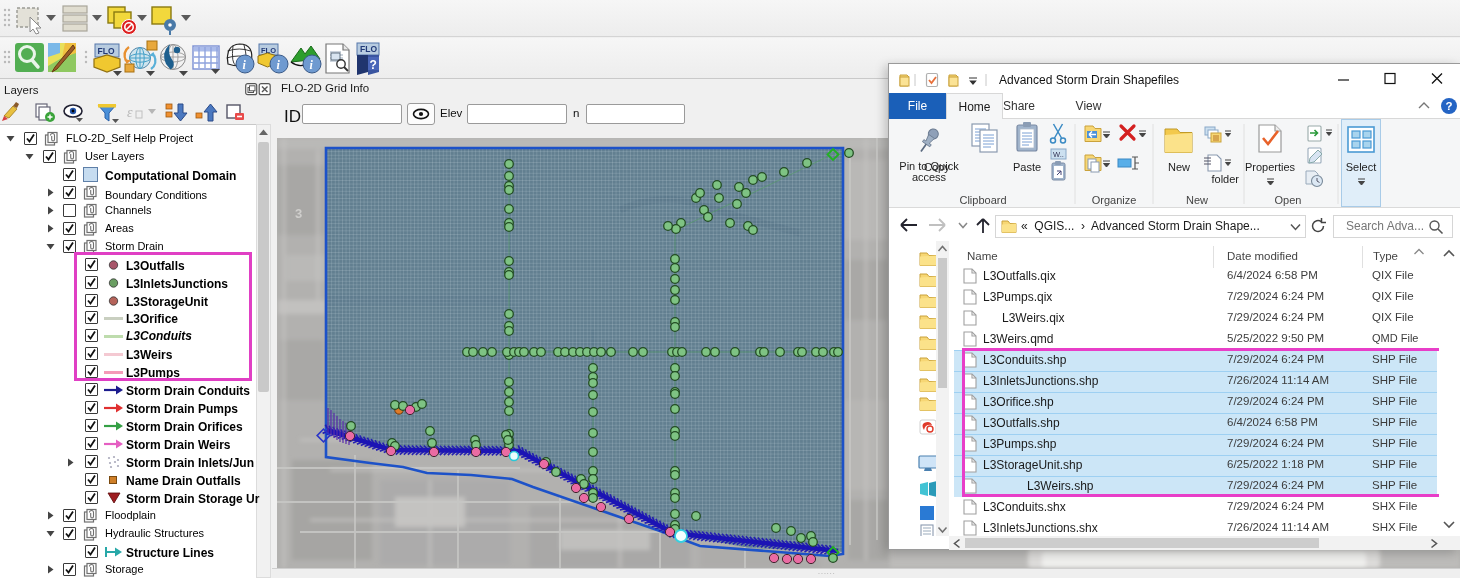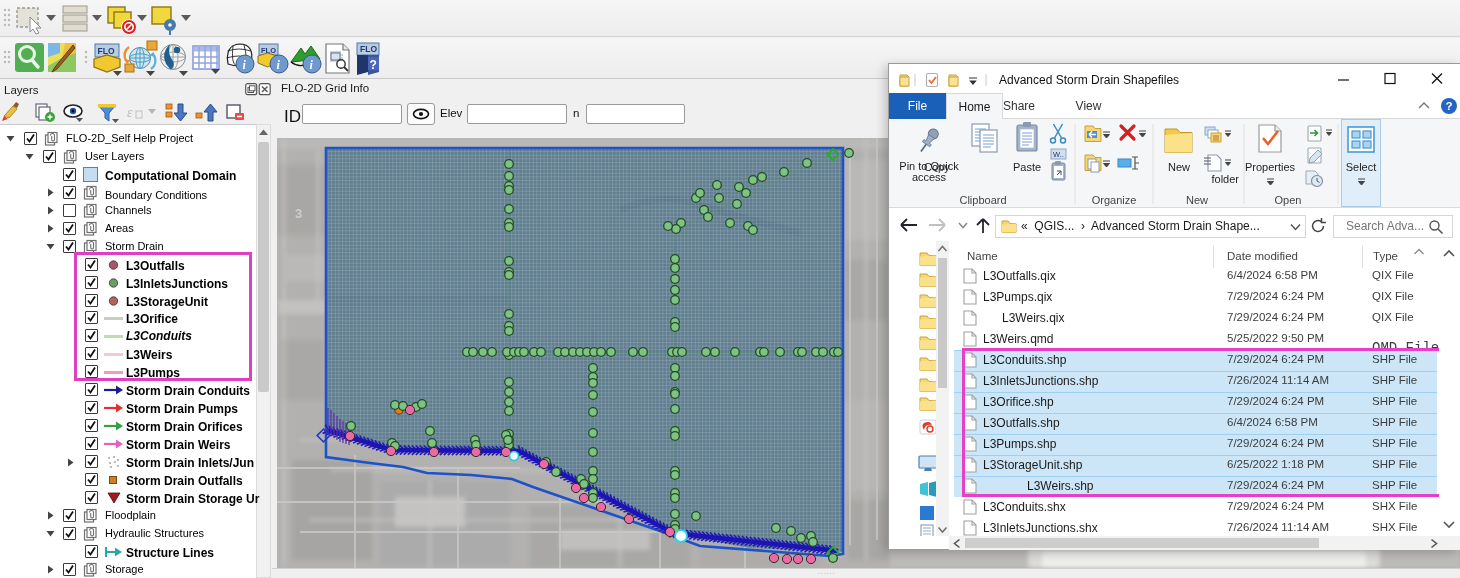--- a/index.html
+++ b/index.html
@@ -407,21 +407,21 @@
         <circle cx="5" cy="12" r="1.1"></circle>
       </g>
     </svg>
     <div class="trtext bold" style="left:126px;top:456.075px;">Storm Drain Inlets/Jun</div>
     <div class="ck" style="left:85px;top:473.02500000000003px;">
       <svg width="11" height="11" viewBox="0 0 11 11">
         <path d="M2 5.5 L4.5 8.5 L9 1.5" fill="none" stroke="#111" stroke-width="1.8"></path>
       </svg>
     </div>
     <div class="abs" style="left:109px;top:475.52500000000003px;width:8px;height:8px;background:#cf7f28;border:1px solid #7a4a10;"></div>
-    <div class="trtext bold" style="left:126px;top:474.02500000000003px;">Storm Drain Outfalls</div>
+    <div class="trtext bold" style="left:126px;top:474.02500000000003px;">Name Drain Outfalls</div>
     <div class="ck" style="left:85px;top:490.975px;">
       <svg width="11" height="11" viewBox="0 0 11 11">
         <path d="M2 5.5 L4.5 8.5 L9 1.5" fill="none" stroke="#111" stroke-width="1.8"></path>
       </svg>
     </div>
     <svg class="abs" style="left:107px;top:491.975px;" width="14" height="12">
       <path d="M1 1 h12 l-6 10 z" fill="#9e1c20" stroke="#5a0a0a" stroke-width="0.8"></path>
     </svg>
     <div class="trtext bold" style="left:126px;top:491.975px;">Storm Drain Storage Ur</div>
     <svg class="abs" style="left:46px;top:511.42499999999995px;" width="9" height="9">
@@ -997,21 +997,21 @@
       </svg>
       <div class="abs" style="left:94px;top:247.0px;font-size:12px;color:#1a1a1a;white-space:nowrap;margin-left:19px;">L3Weirs.qix</div>
       <div class="abs" style="left:338px;top:247.0px;font-size:11.5px;color:#3c3c3c;white-space:nowrap;">7/29/2024 6:24 PM</div>
       <div class="abs" style="left:483px;top:247.0px;font-size:11.5px;color:#3c3c3c;white-space:nowrap;">QIX File</div>
       <svg class="abs" style="left:74px;top:267.0px;" width="14" height="16" viewBox="0 0 14 16">
 <path d="M1 1 h8 l4 4 v10 h-12 z" fill="#fff" stroke="#a0a0a0" stroke-width="1.1"></path>
         <path d="M9 1 v4 h4" fill="none" stroke="#a0a0a0" stroke-width="1.1"></path>
       </svg>
       <div class="abs" style="left:94px;top:268.0px;font-size:12px;color:#1a1a1a;white-space:nowrap;">L3Weirs.qmd</div>
       <div class="abs" style="left:338px;top:268.0px;font-size:11.5px;color:#3c3c3c;white-space:nowrap;">5/25/2022 9:50 PM</div>
-      <div class="abs" style="left:483px;top:276px;font-size:14px;color:#3c3c3c;white-space:nowrap;font-family:Liberation Mono, monospace;">QMD File</div>
+      <div class="abs" style="left:483px;top:268.0px;font-size:11px;color:#3c3c3c;white-space:nowrap;">QMD File</div>
       <div class="abs" style="left:65px;top:285.5px;width:483px;height:21px;background:#cce6f7;border-top:1px solid #9ed0f2;"></div>
       <svg class="abs" style="left:74px;top:288.0px;" width="14" height="16" viewBox="0 0 14 16">
 <path d="M1 1 h8 l4 4 v10 h-12 z" fill="#fff" stroke="#a0a0a0" stroke-width="1.1"></path>
         <path d="M9 1 v4 h4" fill="none" stroke="#a0a0a0" stroke-width="1.1"></path>
       </svg>
       <div class="abs" style="left:94px;top:289.0px;font-size:12px;color:#1a1a1a;white-space:nowrap;">L3Conduits.shp</div>
       <div class="abs" style="left:338px;top:289.0px;font-size:11.5px;color:#3c3c3c;white-space:nowrap;">7/29/2024 6:24 PM</div>
       <div class="abs" style="left:483px;top:289.0px;font-size:11.5px;color:#3c3c3c;white-space:nowrap;">SHP File</div>
       <div class="abs" style="left:65px;top:306.5px;width:483px;height:21px;background:#cce6f7;border-top:1px solid #9ed0f2;"></div>
       <svg class="abs" style="left:74px;top:309.0px;" width="14" height="16" viewBox="0 0 14 16">

